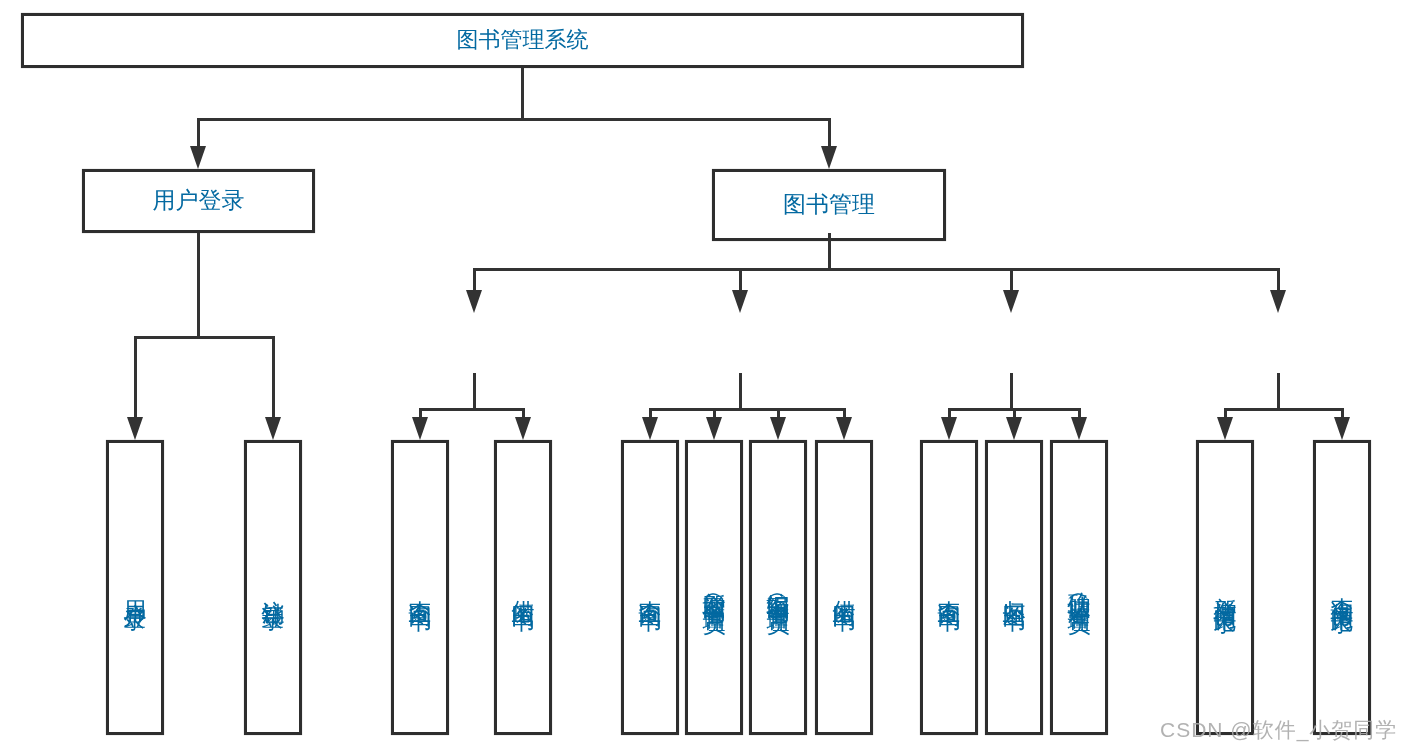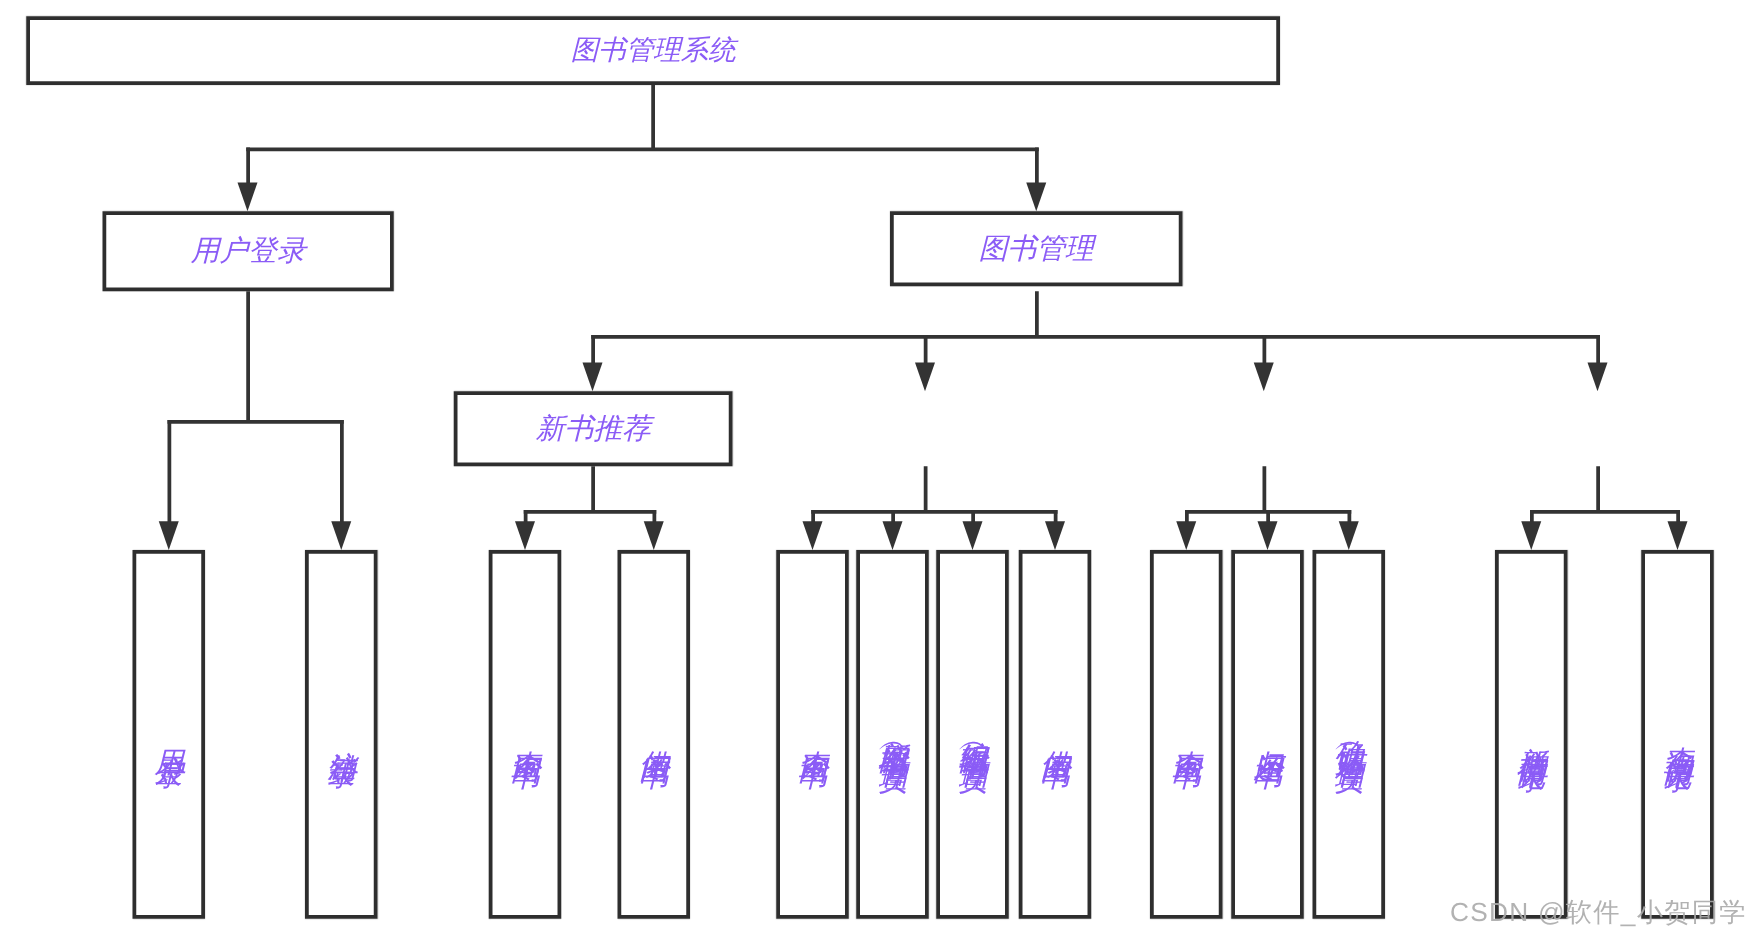--- a/index.html
+++ b/index.html
@@ -14,25 +14,24 @@
     position:absolute;
     box-sizing:border-box;
     background:#ffffff;
     border:3px solid #2e2e2e;
     display:flex;
     align-items:center;
     justify-content:center;
     box-shadow:0 0 1px rgba(0,0,0,.35);
   }
   .lbl{
-    color:#8b5cf6;
+    color:#0369a1;
     font-size:23px;
     line-height:1.2;
     white-space:nowrap;
-    font-style:italic;
   }
   .root .lbl{font-size:22px;}
   .v .lbl{
     writing-mode:vertical-rl;
     text-orientation:mixed;
     letter-spacing:3px;
     white-space:normal;
     line-height:1;
   }
   .hline{position:absolute;height:3px;background:#333333;}
@@ -59,27 +58,24 @@
 <div id="canvas">
 
   <div class="box root" style="left:21px;top:13px;width:1003px;height:55px">
     <span class="lbl">图书管理系统</span>
   </div>
 
   <div class="box" style="left:82px;top:169px;width:233px;height:64px">
     <span class="lbl">用户登录</span>
   </div>
 
-  <div class="box" style="left:712px;top:169px;width:234px;height:60px">
+  <div class="box" style="left:712px;top:169px;width:234px;height:72px">
     <span class="lbl">图书管理</span>
   </div>
 
-  <div class="box" style="left:363px;top:313px;width:223px;height:60px">
-    <span class="lbl">新书推荐</span>
-  </div>
 
 
 
 
   <div class="box v" style="left:106px;top:440px;width:58px;height:295px">
     <span class="lbl">用户登录</span>
   </div>
   <div class="box v" style="left:244px;top:440px;width:58px;height:295px">
     <span class="lbl">注销登录</span>
   </div>

